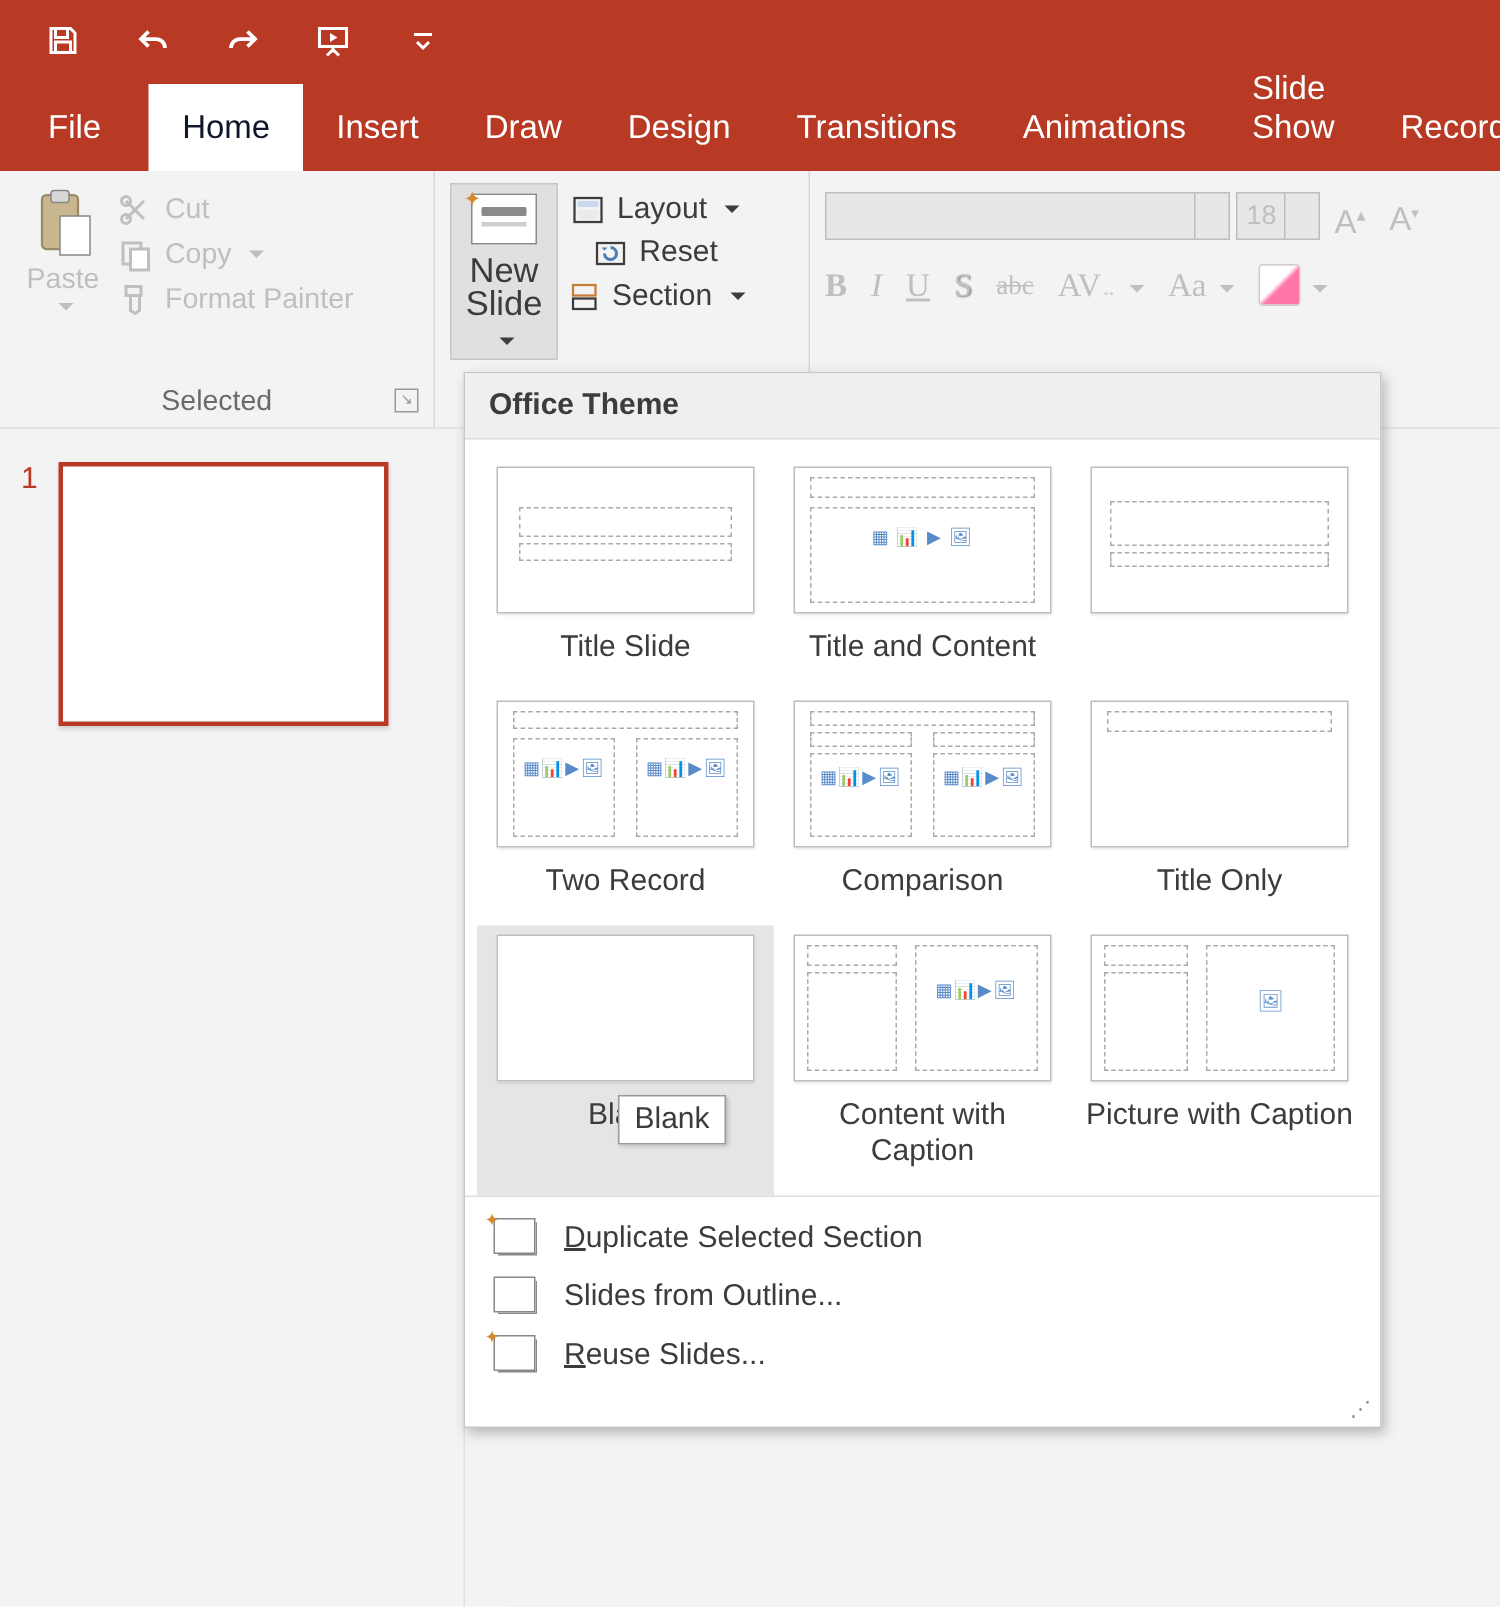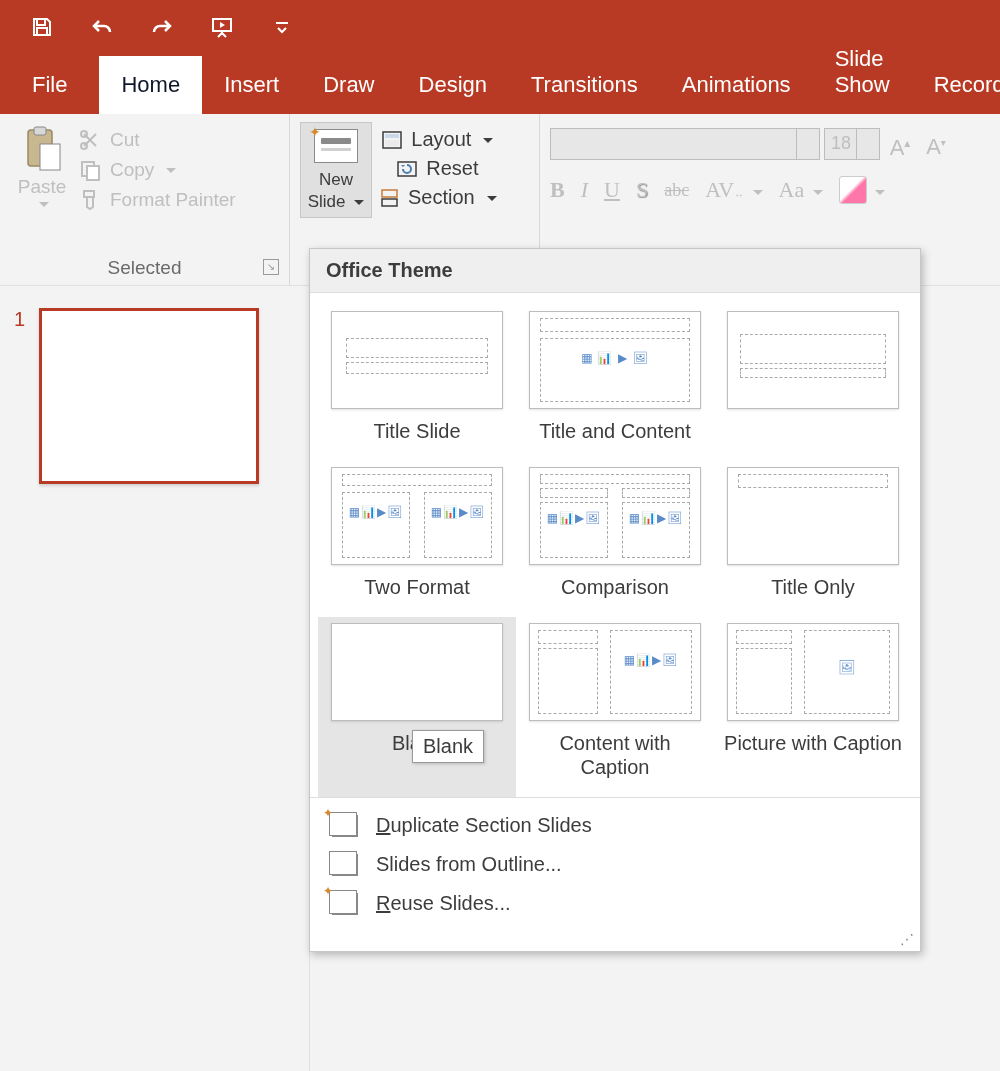--- a/index.html
+++ b/index.html
@@ -31,21 +31,21 @@
 .clip-row { display: flex; align-items: center; gap: 8px; cursor: pointer; }
 .clip-row svg { width: 24px; height: 24px; }
 .clip-row .lbl { font-size: 19px; color: #bfbfbf; }
 
 
 .newslide-btn { display: flex; flex-direction: column; align-items: center; width: 72px; cursor: pointer; background: #e0e0e0; border: 1px solid #c7c7c7; padding: 6px 2px 4px; }
 .newslide-icon { width: 44px; height: 34px; border: 1px solid #8a8a8a; position: relative; background: #fff; }
 .newslide-icon::before { content: ""; position: absolute; left: 6px; right: 6px; top: 8px; height: 6px; background: #8a8a8a; border-radius: 1px; }
 .newslide-icon::after { content: ""; position: absolute; left: 6px; right: 6px; top: 18px; height: 3px; background: #d0d0d0; }
 .star { position: absolute; top: -6px; left: -6px; color: #d68a2e; font-size: 14px; }
-.newslide-btn .lbl { font-size: 17px; color: #3c3c3c; text-align: center; line-height: 22px; margin-top: 6px; }
+.newslide-btn .lbl { font-size: 23px; color: #3c3c3c; text-align: center; line-height: 22px; margin-top: 6px; }
 .slides-col { margin-left: 6px; display: flex; flex-direction: column; gap: 6px; padding-top: 6px; align-items: center; }
 .slides-row { display: flex; align-items: center; gap: 8px; cursor: pointer; }
 .slides-row svg { width: 22px; height: 22px; }
 .slides-row .lbl { font-size: 20px; color: #3c3c3c; }
 
 
 .font-row1 { display: flex; gap: 4px; padding-top: 6px; }
 .font-name { width: 270px; height: 32px; border: 1px solid #bdbdbd; background: #e7e7e7; position: relative; }
 .font-name::after, .font-size::after { content: ""; position: absolute; right: 0; top: 0; bottom: 0; width: 22px; border-left: 1px solid #bdbdbd; }
 .font-size { width: 56px; height: 32px; border: 1px solid #bdbdbd; background: #e7e7e7; position: relative; text-align: left; padding: 4px 6px; font-size: 18px; color: #bfbfbf; }
@@ -278,21 +278,21 @@
         <div class="ph-box" style="left:12px;right:12px;top:56px;height:10px"></div>
       </div>
     </div>
 
     <div class="gcell">
       <div class="gthumb">
         <div class="ph-box" style="left:10px;right:10px;top:6px;height:12px"></div>
         <div class="ph-box content-icons" style="left:10px;width:68px;top:24px;bottom:6px;padding-top:12px">▦📊▶🖼</div>
         <div class="ph-box content-icons" style="right:10px;width:68px;top:24px;bottom:6px;padding-top:12px">▦📊▶🖼</div>
       </div>
-      <div class="glabel">Two Format</div>
+      <div class="glabel">Two Record</div>
     </div>
     <div class="gcell">
       <div class="gthumb">
         <div class="ph-box" style="left:10px;right:10px;top:6px;height:10px"></div>
         <div class="ph-box" style="left:10px;width:68px;top:20px;height:10px"></div>
         <div class="ph-box" style="right:10px;width:68px;top:20px;height:10px"></div>
         <div class="ph-box content-icons" style="left:10px;width:68px;top:34px;bottom:6px;padding-top:8px">▦📊▶🖼</div>
         <div class="ph-box content-icons" style="right:10px;width:68px;top:34px;bottom:6px;padding-top:8px">▦📊▶🖼</div>
       </div>
       <div class="glabel">Comparison</div>
@@ -324,21 +324,21 @@
       </div>
       <div class="glabel">Picture with Caption</div>
     </div>
   </div>
 
   <div class="gmenu">
     <div class="gmenu-item">
       <div class="gmenu-icon">
           <span class="st">✦</span>
         </div>
-      <span class="lbl"><span class="ul">D</span><span>uplicate Section Slides</span></span>
+      <span class="lbl"><span class="ul">D</span><span>uplicate Selected Section</span></span>
     </div>
     <div class="gmenu-item">
       <div class="gmenu-icon"></div>
       <span class="lbl">Slides from Outline...</span>
     </div>
     <div class="gmenu-item">
       <div class="gmenu-icon">
           <span class="st">✦</span>
         </div>
       <span class="lbl"><span class="ul">R</span><span>euse Slides...</span></span>

